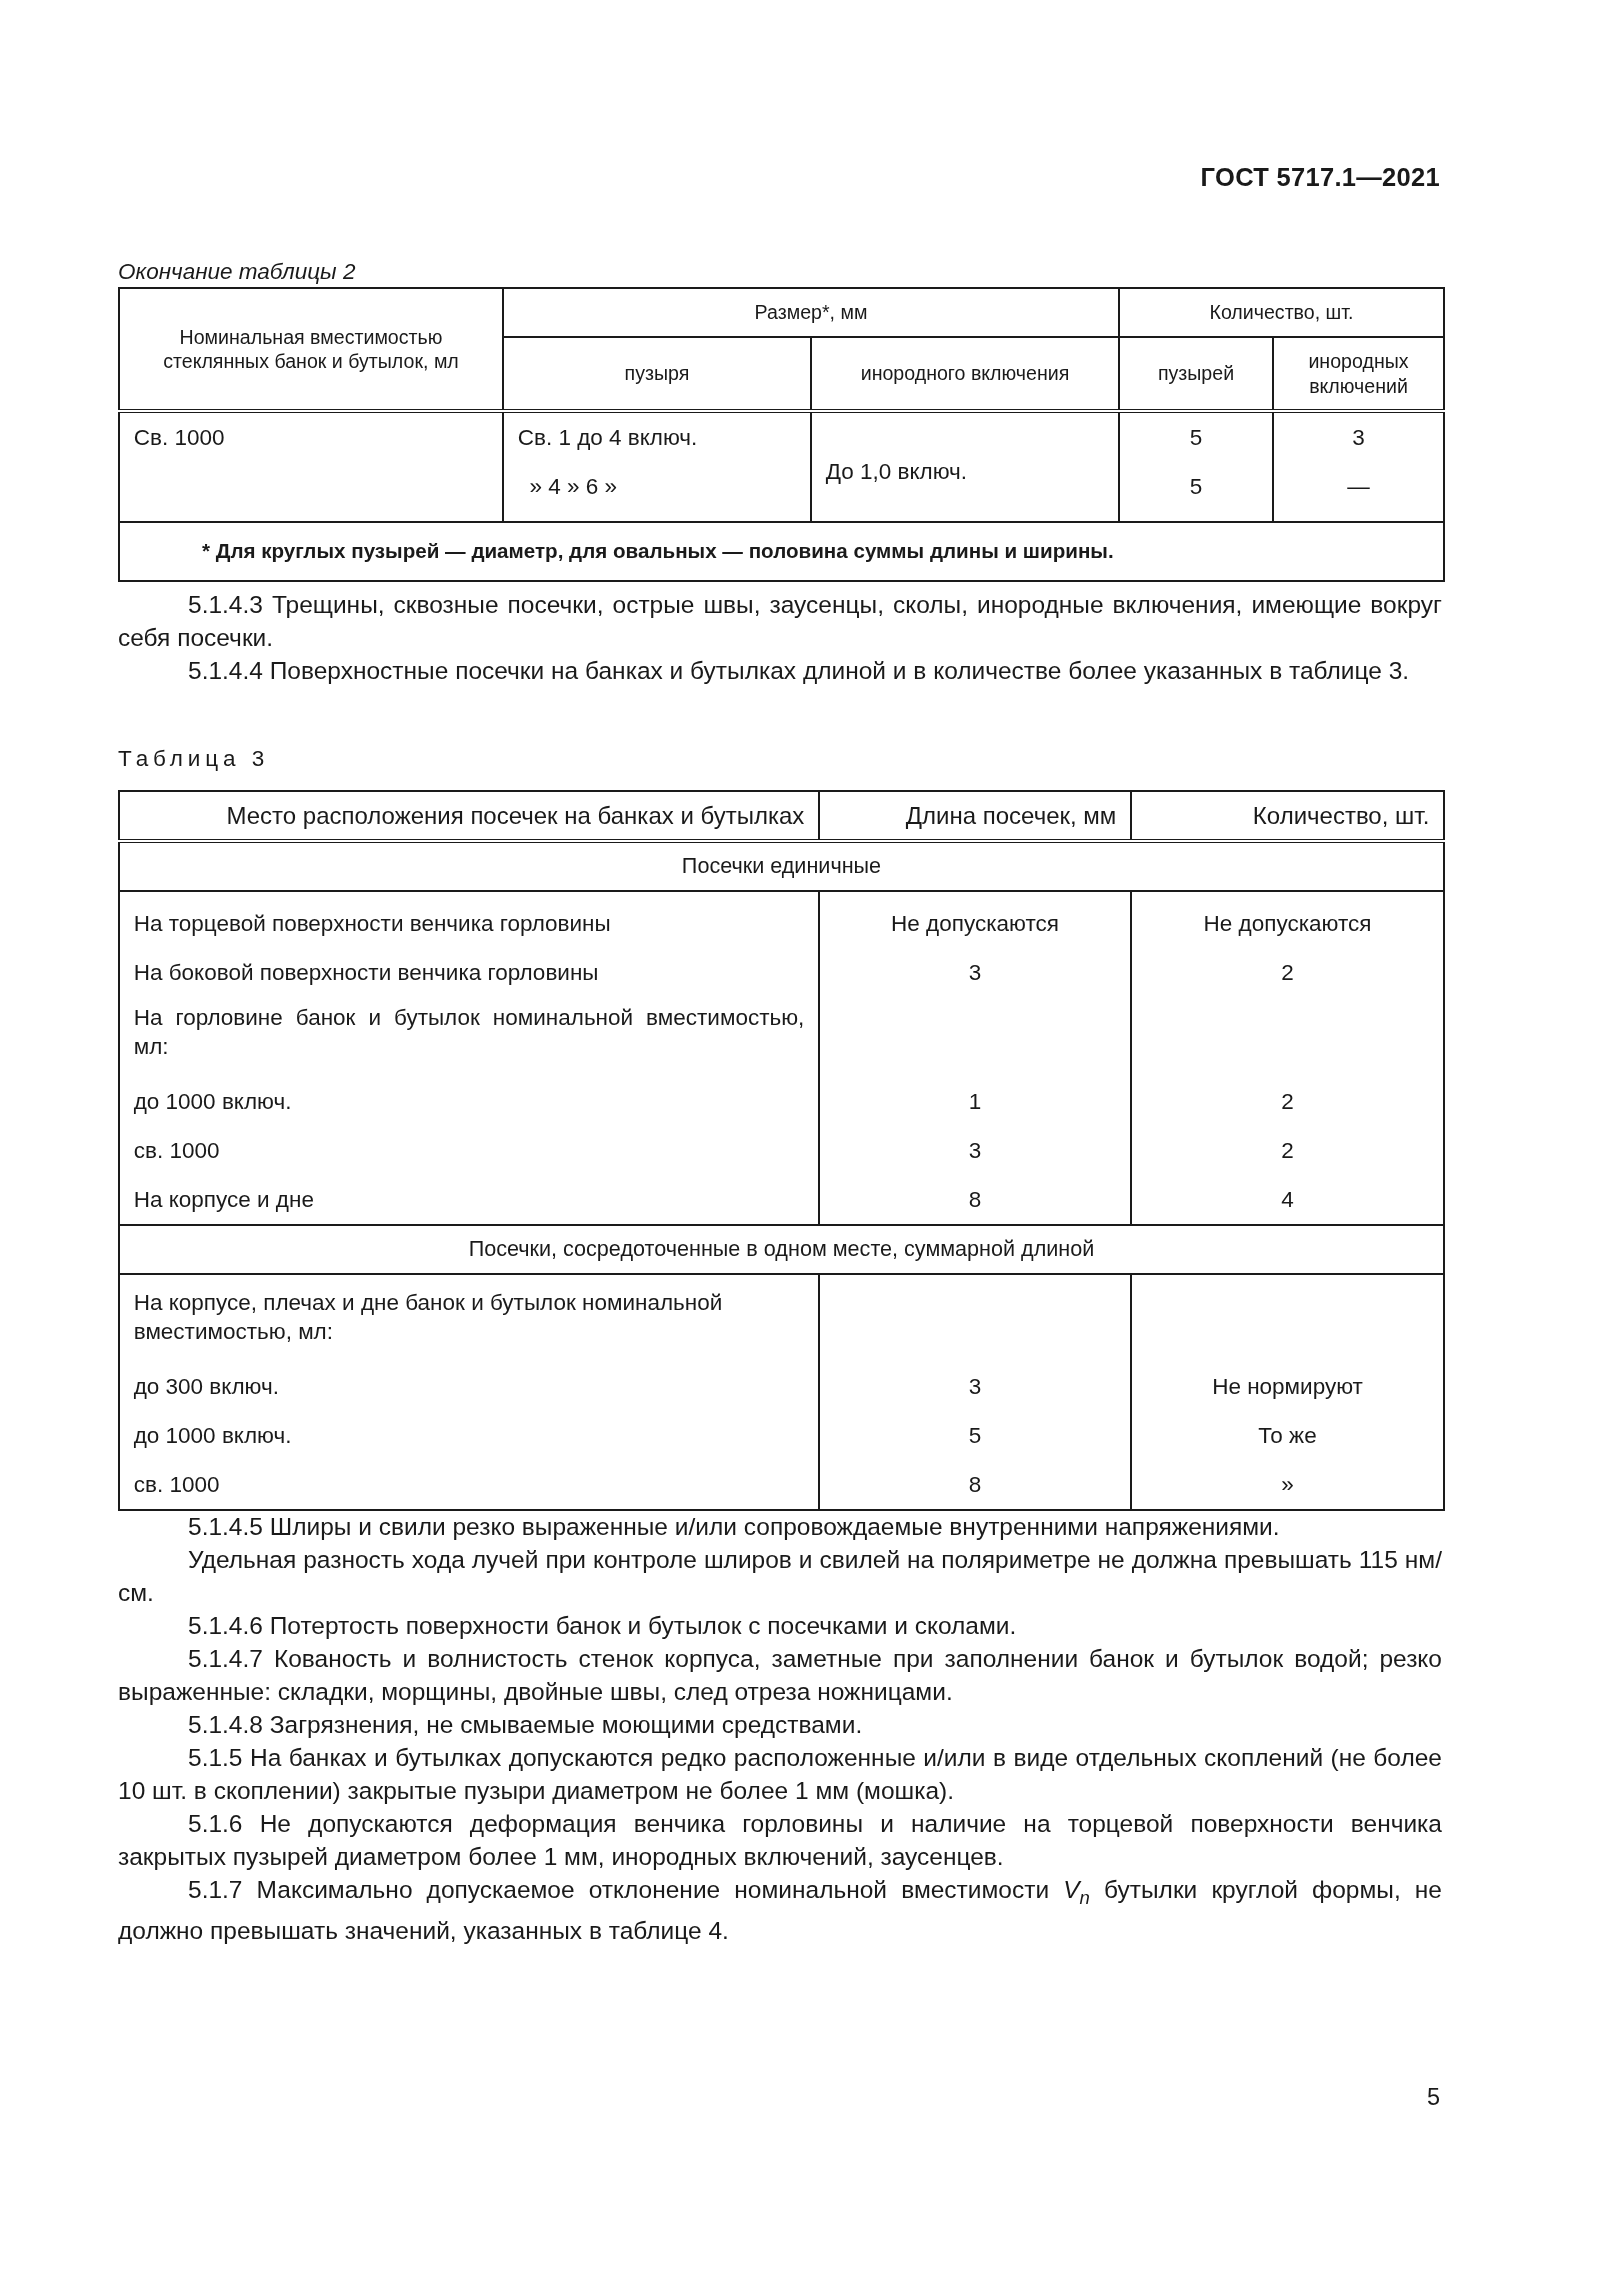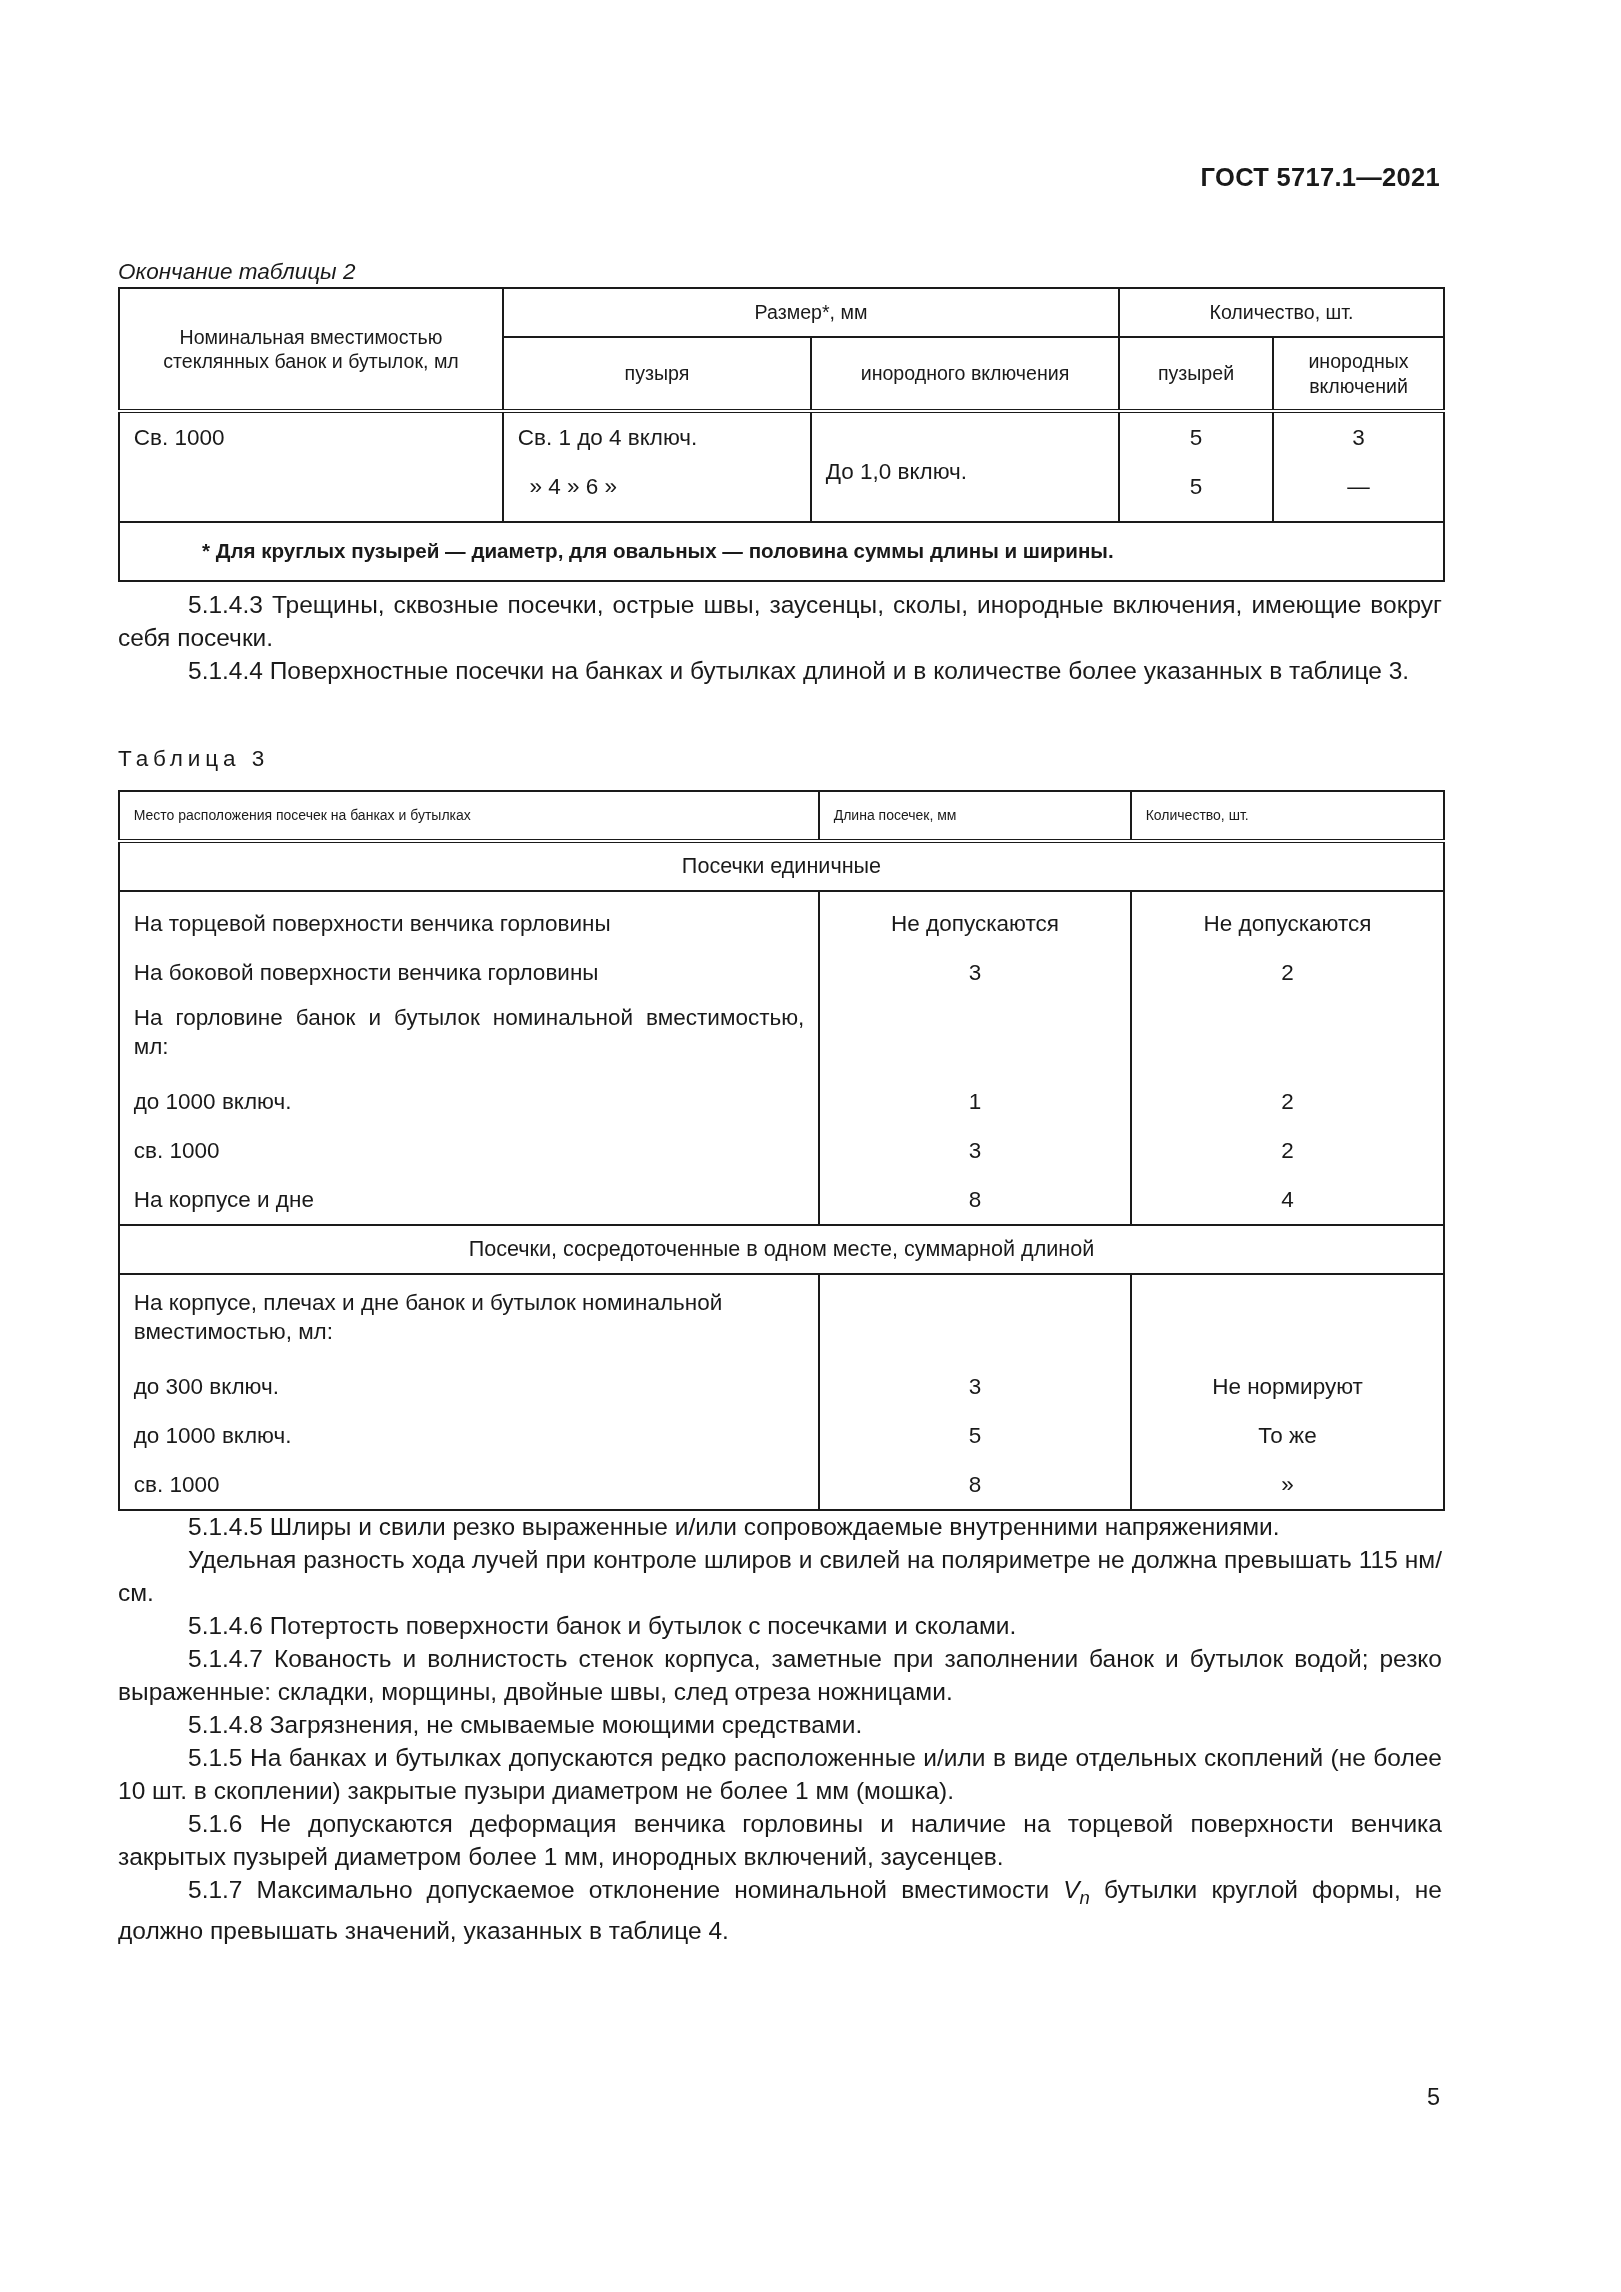--- a/index.html
+++ b/index.html
@@ -34,21 +34,21 @@
   #t2 tr.h1 td { height: 47px; }
   #t2 tr.h2 td { height: 71px; }
   #t2 .sep td { border-top: 4.9px double #1a1a1a; }
   #t2 .data td { padding-top: 9.8px; }
   #t2 .cell-lines div { height: 49px; }
   #t2 .center { text-align: center; }
   #t2 .mid { vertical-align: middle; }
   #t2 .foot td { height: 57px; vertical-align: middle; font-size: 20.6px; padding-left: 82px; border-top-width: 2.9px; font-weight: bold; }
   
   #t3 { top: 774px; }
-  #t3 .hdr td { height: 47px; font-size: 14px; text-align: left; vertical-align: middle; }
+  #t3 .hdr td { height: 47px; font-size: 24px; text-align: right; vertical-align: middle; }
   #t3 .section td { height: 47px; text-align: center; vertical-align: middle; font-size: 21.6px; border-top: 4.9px double #1a1a1a; }
   #t3 .section.second td { border-top-width: 2.9px; border-top-style: solid; }
   #t3 .body td { padding-top: 7px; margin-left: 39px; }
   #t3 .row { height: 49px; display: flex; align-items: center; }
   #t3 .row.tall { height: 74px; align-items: flex-start; padding-top: 5.9px; }
   #t3 .c { justify-content: center; }
   #t3 .justify { text-align: justify; text-align-last: left; }
   .paras { position: absolute; left: 118px; width: 1324px; font-size: 24.5px; line-height: 33px; }
   .paras p { margin: 0; text-indent: 70px; text-align: justify; }
   #p1 { top: 572px; }

